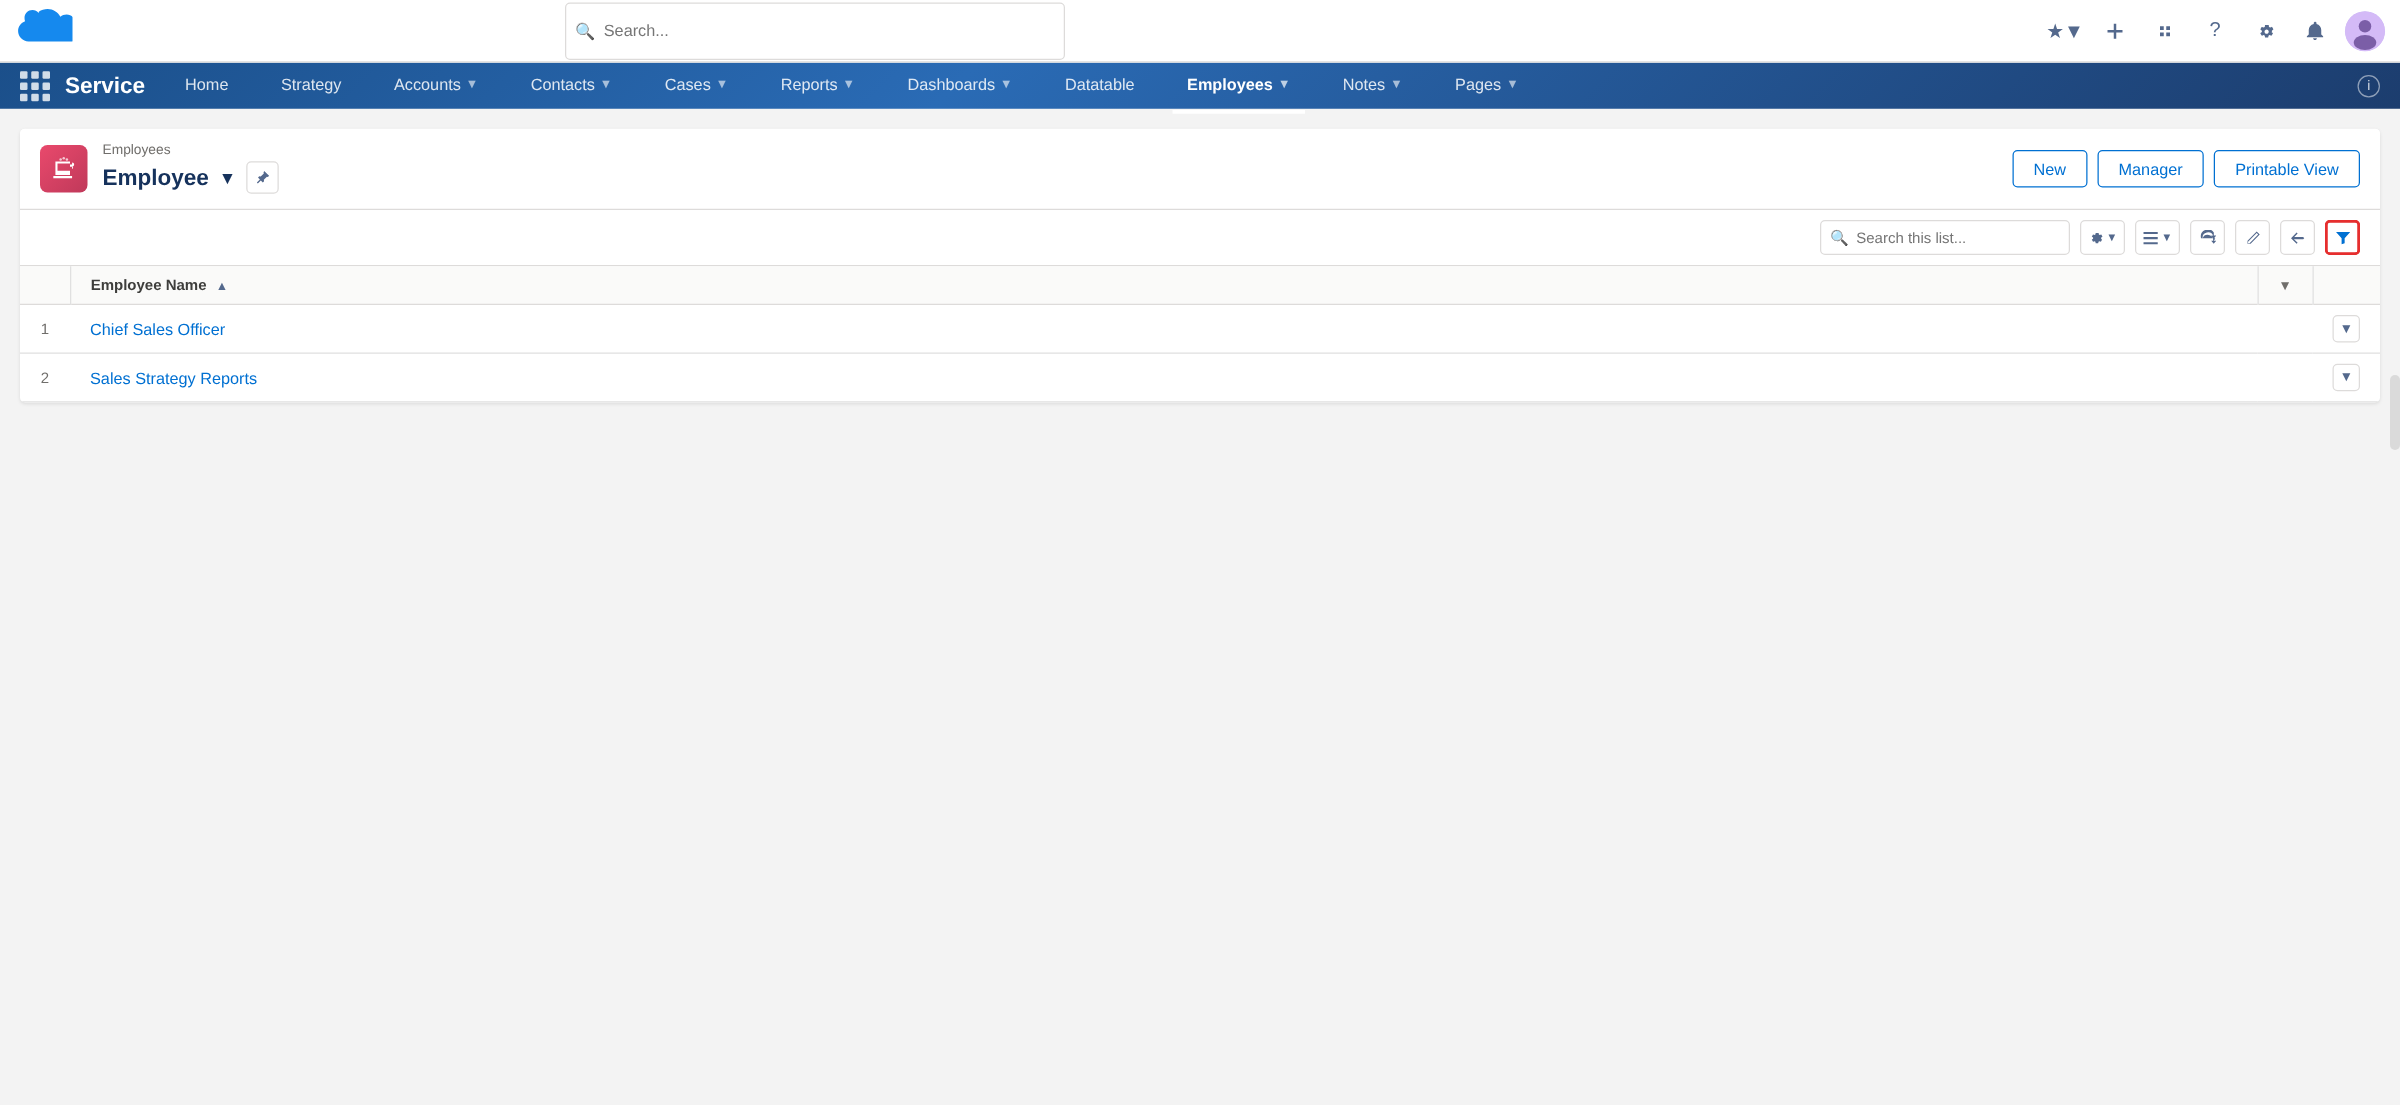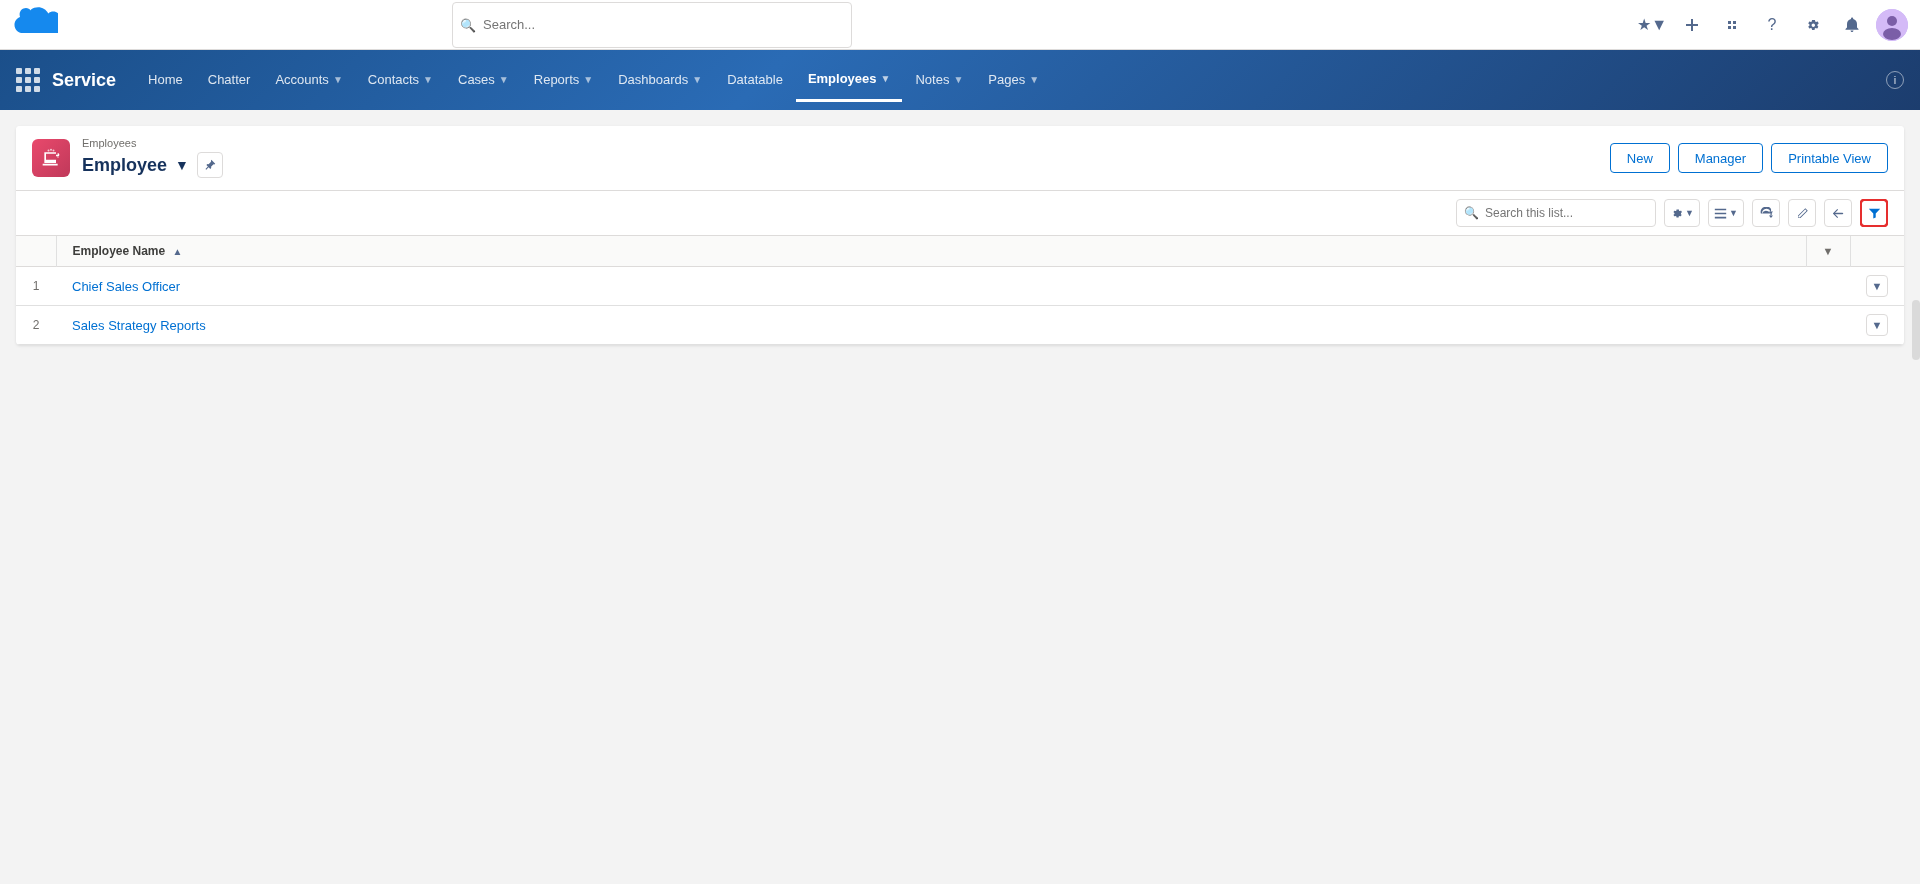--- a/index.html
+++ b/index.html
@@ -75,21 +75,21 @@
       justify-content: center;
       overflow: hidden;
       cursor: pointer;
     }
 
     
     .app-nav {
       display: flex;
       align-items: center;
       background: linear-gradient(135deg, #1b4f8a 0%, #2a6bb5 40%, #1c3d6e 100%);
-      height: 60px;
+      height: 37px;
       padding: 16px 16px;
       position: relative;
     }
     .app-nav-grid {
       display: grid;
       grid-template-columns: repeat(3, 6px);
       grid-template-rows: repeat(3, 6px);
       gap: 3px;
       margin-right: 12px;
       cursor: pointer;
@@ -104,21 +104,21 @@
       color: #fff;
       font-size: 18px;
       font-weight: 700;
       margin-right: 20px;
       cursor: pointer;
       white-space: nowrap;
     }
     .app-nav-items {
       display: flex;
       align-items: flex-end;
-      gap: 1px;
+      gap: 18px;
       flex: 1;
     }
     .nav-item {
       color: rgba(255,255,255,0.85);
       font-size: 13px;
       padding: 0 12px;
       height: 44px;
       display: flex;
       align-items: center;
       cursor: pointer;
@@ -441,21 +441,21 @@
     <div class="app-nav-grid-dot"></div>
     <div class="app-nav-grid-dot"></div>
   </div>
   <div class="app-nav-service">Service</div>
 
   <div class="app-nav-items">
     <div class="nav-item">
       <span>Home</span>
     </div>
     <div class="nav-item">
-      <span>Chatter</span>
+      <span>Strategy</span>
     </div>
     <div class="nav-item">
       <span>Accounts</span>
       <span class="chevron">▼</span>
     </div>
     <div class="nav-item">
       <span>Contacts</span>
       <span class="chevron">▼</span>
     </div>
     <div class="nav-item">

